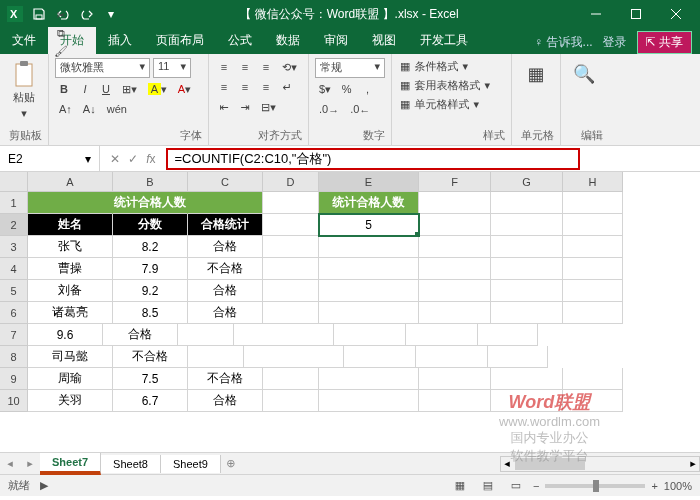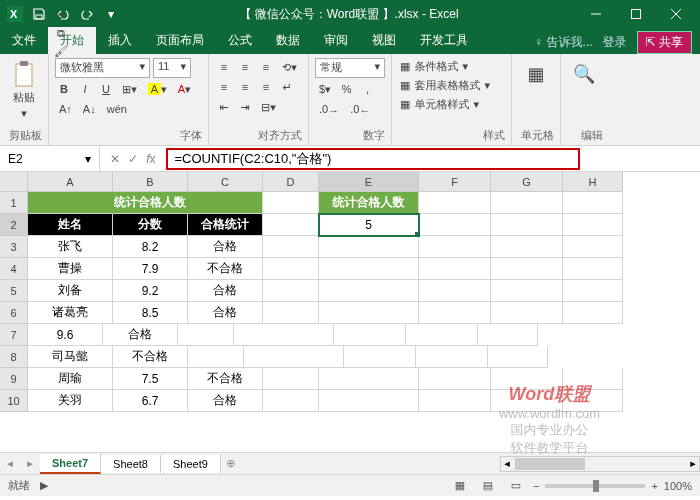--- a/index.html
+++ b/index.html
@@ -45,27 +45,27 @@
 .gridrow { display: flex; height: 22px; }
 .cell { border-right: 1px solid #d4d4d4; border-bottom: 1px solid #d4d4d4; display: flex; align-items: center; justify-content: center; font-size: 12px; overflow: hidden; }
 .cA { width: 85px; } .cB { width: 75px; } .cC { width: 75px; } .cD { width: 56px; } .cE { width: 100px; } .cF { width: 72px; } .cG { width: 72px; } .cH { width: 60px; }
 .greenhdr { background: #70AD47; color: #fff; font-weight: bold; }
 .blackhdr { background: #000; color: #fff; font-weight: bold; }
 .activecell { outline: 2px solid #217346; outline-offset: -1px; position: relative; }
 .activecell::after { content: ''; position: absolute; right: -3px; bottom: -3px; width: 6px; height: 6px; background: #217346; }
 .selhdr { background: #d2d2d2; }
 
 .watermark { position: absolute; right: 100px; top: 210px; opacity: 0.55; font-size: 13px; color: #888; pointer-events: none; text-align: center; }
-.watermark .wm1 { font-size: 18px; color: #3366cc; font-style: italic; font-weight: bold; }
+.watermark .wm1 { font-size: 18px; color: #3366cc; font-style: italic; font-weight: bold; margin-top: 8px; }
 .watermark .wm1 span { color: #cc0000; }
 
 .sheettabs { height: 22px; border-top: 1px solid #d4d4d4; background: #f1f1f1; display: flex; align-items: center; font-size: 11px; }
 .sheettabs .navbtn { width: 20px; text-align: center; color: #888; cursor: pointer; }
 .sheettabs .stab { padding: 3px 12px; border-right: 1px solid #ccc; background: #fff; cursor: pointer; }
-.sheettabs .stab.active { border-bottom: 2px solid #c2410c; color: #217346; font-weight: bold; text-align: center; }
+.sheettabs .stab.active { border-bottom: 4px solid #c2410c; color: #217346; font-weight: bold; text-align: center; }
 .sheettabs .scrollbar { margin-left: auto; width: 200px; height: 16px; background: #f1f1f1; border: 1px solid #ccc; display: flex; align-items: center; }
 .sheettabs .scrollbar .thumb { width: 70px; height: 12px; background: #cdcdcd; margin-left: 2px; }
 
 .statusbar { height: 22px; background: #f1f1f1; border-top: 1px solid #d4d4d4; display: flex; align-items: center; padding: 0 8px; font-size: 11px; color: #555; }
 .statusbar .right { margin-left: auto; display: flex; align-items: center; gap: 6px; }
 .statusbar .viewbtn { width: 22px; height: 18px; border: 1px solid transparent; display: flex; align-items: center; justify-content: center; cursor: pointer; }
 .statusbar .zoomslider { width: 100px; height: 4px; background: #ccc; position: relative; }
 .statusbar .zoomslider .zthumb { position: absolute; left: 48px; top: -4px; width: 6px; height: 12px; background: #888; }
 
 svg { display: block; }

